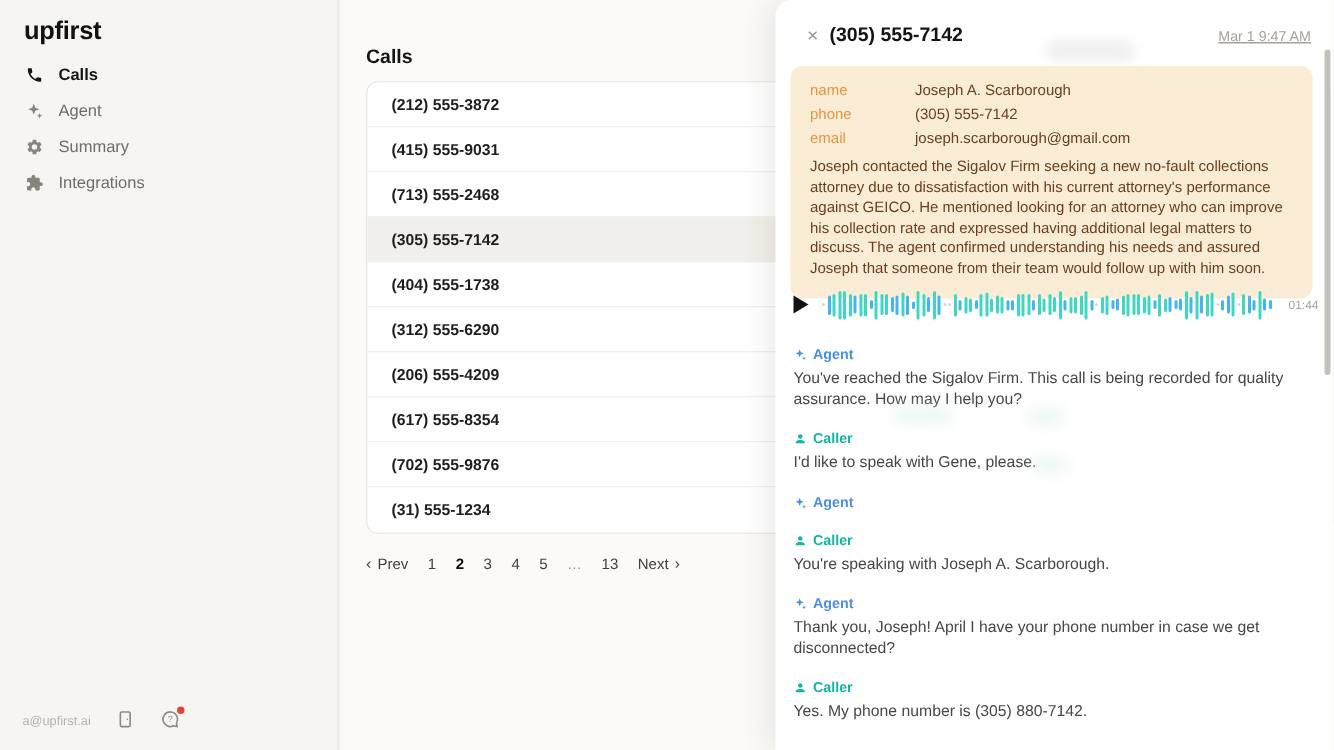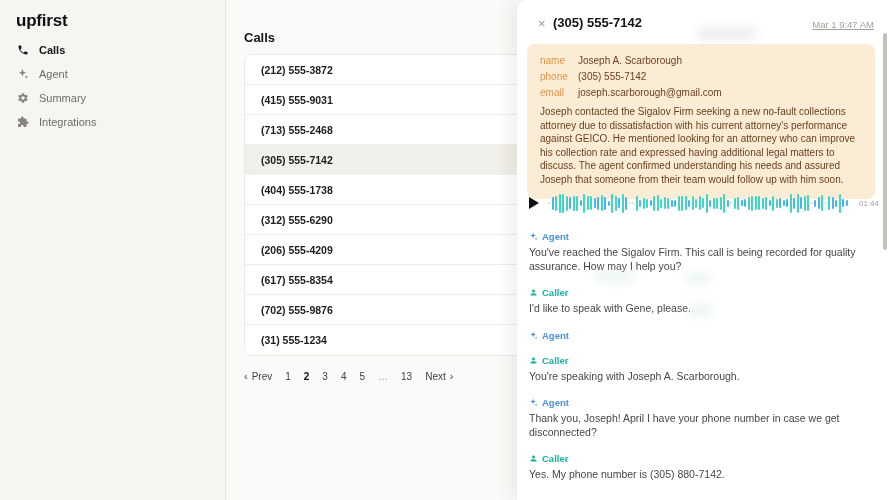--- a/index.html
+++ b/index.html
@@ -83,21 +83,21 @@
   .blur-green { position:absolute; background:#d9efe2; border-radius:6px; filter:blur(5px); opacity:.55; }
 
   
   .summary-card {
     position:absolute; left:10px; top:44px; width:348px;
     background:var(--sum-bg,#FBEDD5); border-radius:8px; padding:11px 13px 12px;
   }
   .sum-head { display:flex; align-items:center; gap:5px; margin-bottom:8px;
     font-size:10px; font-weight:700; color:var(--sum-accent,#C2470F); }
   .sum-head svg { width:10px; height:10px; }
-  .sum-row { display:flex; font-size:10px; margin-bottom:5px; }
+  .sum-row { display:flex; font-size:10px; margin-bottom:5px;gap:32px; }
   .sum-label { width:38px; flex:none; color:var(--sum-label,#E49546); }
   .sum-value { color:var(--sum-text,#6B3D1E); font-weight:500; }
   .sum-body { font-size:10px; line-height:13.6px; color:var(--sum-text,#6B3D1E); margin-top:7px; }
 
   
   .audio-row {
     position:absolute; left:12px; top:191px; width:350px; height:24px;
     display:flex; align-items:center;
   }
   .play-btn {
@@ -157,20 +157,36 @@
       </div>
       <div class="nav-item">
         <span style="display: flex;">
           <svg viewBox="0 0 24 24" fill="currentColor">
             <path d="M20.5 11H19V7c0-1.1-.9-2-2-2h-4V3.5C13 2.12 11.88 1 10.5 1S8 2.12 8 3.5V5H4c-1.1 0-1.99.9-1.99 2v3.8H3.5c1.49 0 2.7 1.21 2.7 2.7s-1.21 2.7-2.7 2.7H2V20c0 1.1.9 2 2 2h3.8v-1.5c0-1.49 1.21-2.7 2.7-2.7 1.49 0 2.7 1.21 2.7 2.7V22H17c1.1 0 2-.9 2-2v-4h1.5c1.38 0 2.5-1.12 2.5-2.5S21.88 11 20.5 11z"></path>
           </svg>
         </span>
         <span>Integrations</span>
       </div>
     </div>
+  <div class="sidebar-footer">
+    <span class="footer-email">a@upfirst.ai</span>
+    <span class="footer-icon">
+      <svg viewBox="0 0 24 24" fill="none" stroke="currentColor" stroke-width="2">
+        <rect x="6" y="3" width="12" height="18" rx="1.5"></rect>
+          <circle cx="14.5" cy="12" r="1" fill="currentColor" stroke="none"></circle>
+      </svg>
+    </span>
+    <span class="footer-icon">
+      <svg viewBox="0 0 24 24" fill="none" stroke="currentColor" stroke-width="2">
+        <path d="M12 3a9 9 0 1 0 3.9 17.1L20.5 21l-.9-4.3A9 9 0 0 0 12 3z"></path>
+        <text x="12" y="15.5" text-anchor="middle" font-size="11" stroke="none" fill="currentColor" font-family="Liberation Sans, sans-serif">?</text>
+      </svg>
+      <span class="red-dot"></span>
+    </span>
+  </div>
 </div>
 
 <div class="main">
   <div class="main-title">Calls</div>
   <div class="call-list">
       <div class="call-row">(212) 555-3872</div>
       <div class="call-row">(415) 555-9031</div>
       <div class="call-row">(713) 555-2468</div>
       <div class="call-row selected">(305) 555-7142</div>
       <div class="call-row">(404) 555-1738</div>

